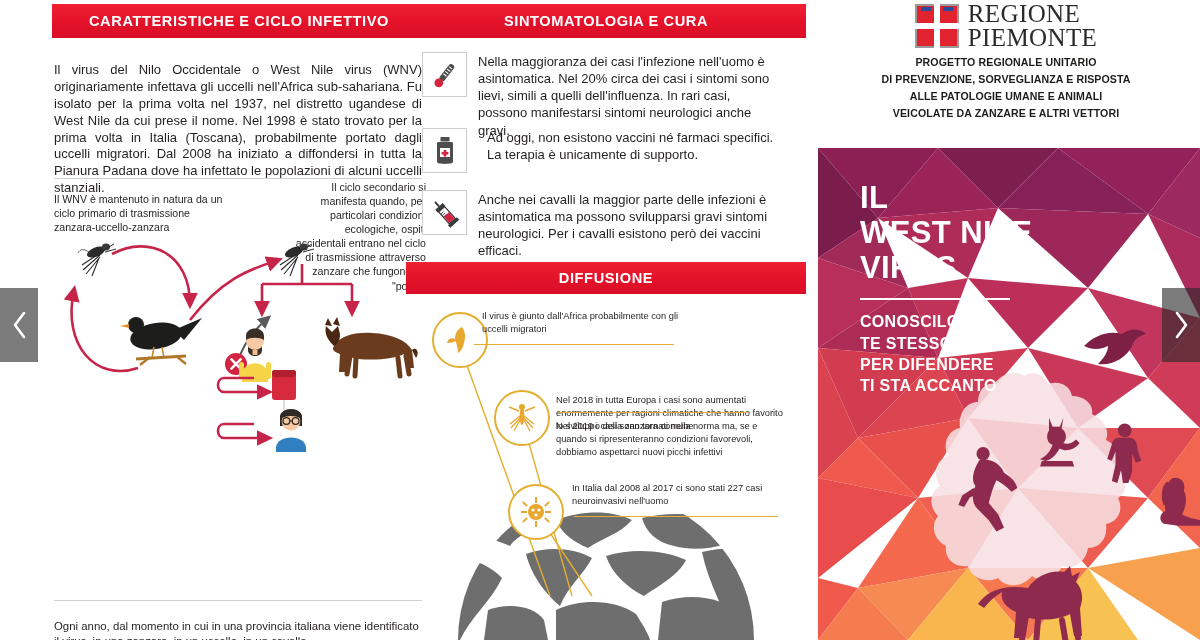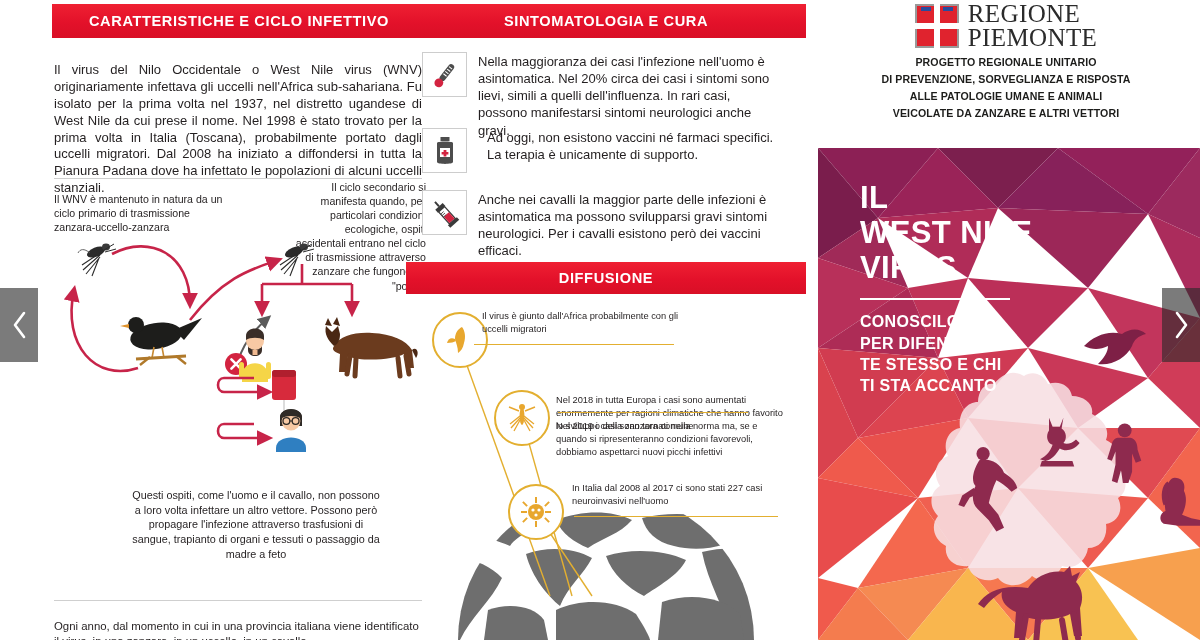--- a/index.html
+++ b/index.html
@@ -176,21 +176,20 @@
         <path d="M6,14 C6,2 28,2 28,14 L28,22 L6,22 Z" fill="#2f2a26"></path>
         <circle cx="17" cy="17" r="9.4" fill="#f7c9a4"></circle>
         <path d="M6,13 C6,3 28,3 28,13 L28,15 C22,11 12,11 6,15 Z" fill="#2f2a26"></path>
         <circle cx="12.4" cy="17" r="3.4" fill="none" stroke="#2f2a26" stroke-width="1.3"></circle>
         <circle cx="21.6" cy="17" r="3.4" fill="none" stroke="#2f2a26" stroke-width="1.3"></circle>
         <path d="M15.8,17 L18.2,17" stroke="#2f2a26" stroke-width="1.1"></path>
         <path d="M2,44 C2,30 32,30 32,44 L32,48 L2,48 Z" fill="#2f7fc1"></path>
       </g>
     </svg>
 
-    <div id="c1-quest">Questi ospiti, come l'uomo e il cavallo, non possono a loro volta infettare un altro vettore. Possono però propagare l'infezione attraverso trasfusioni di sangue, trapianto di organi e tessuti o passaggio da madre a feto</div>
 
     <div id="c1-hr2" class="hr"></div>
 
     <div id="c1-last">Ogni anno, dal momento in cui in una provincia italiana viene identificato il virus, in una zanzara, in un uccello, in un cavallo</div>
   </div>
 
   <div id="col2">
 
     <div id="c2-band1" class="band">SINTOMATOLOGIA E CURA</div>
 
@@ -441,22 +440,22 @@
           </g>
         </g>
       </svg>
 
       <div id="poster-txt">
         <div class="big">IL</div>
         <div class="big">WEST NILE</div>
         <div class="big">VIRUS</div>
         <div id="rule"></div>
         <div class="sm">CONOSCILO</div>
+        <div class="sm">TE STESSO E CHI</div>
         <div class="sm">PER DIFENDERE</div>
-        <div class="sm">TE STESSO E CHI</div>
         <div class="sm">TI STA ACCANTO</div>
       </div>
     </div>
   </div>
 
   <div id="nav-left" class="nav">
     <svg width="18" height="30" viewBox="0 0 18 30">
       <path d="M14,3 L5,15 L14,27" stroke="#ffffff" stroke-width="2.6" fill="none" stroke-linecap="round" stroke-linejoin="round"></path>
     </svg>
   </div>

